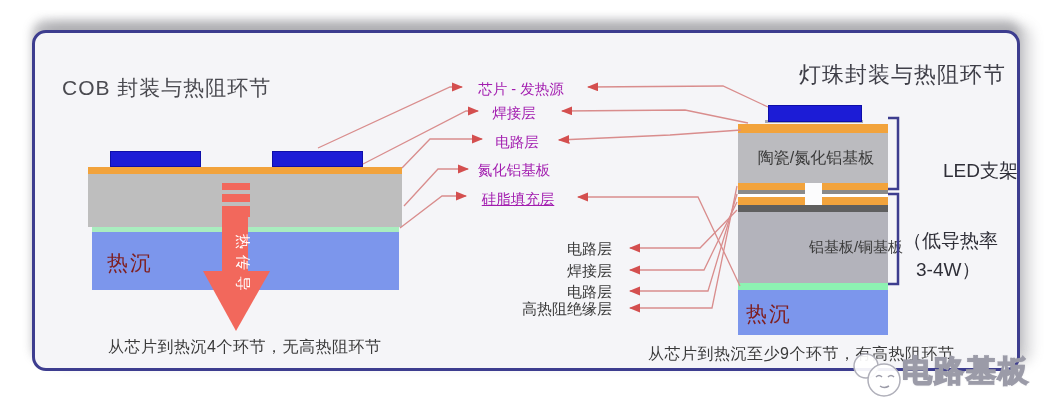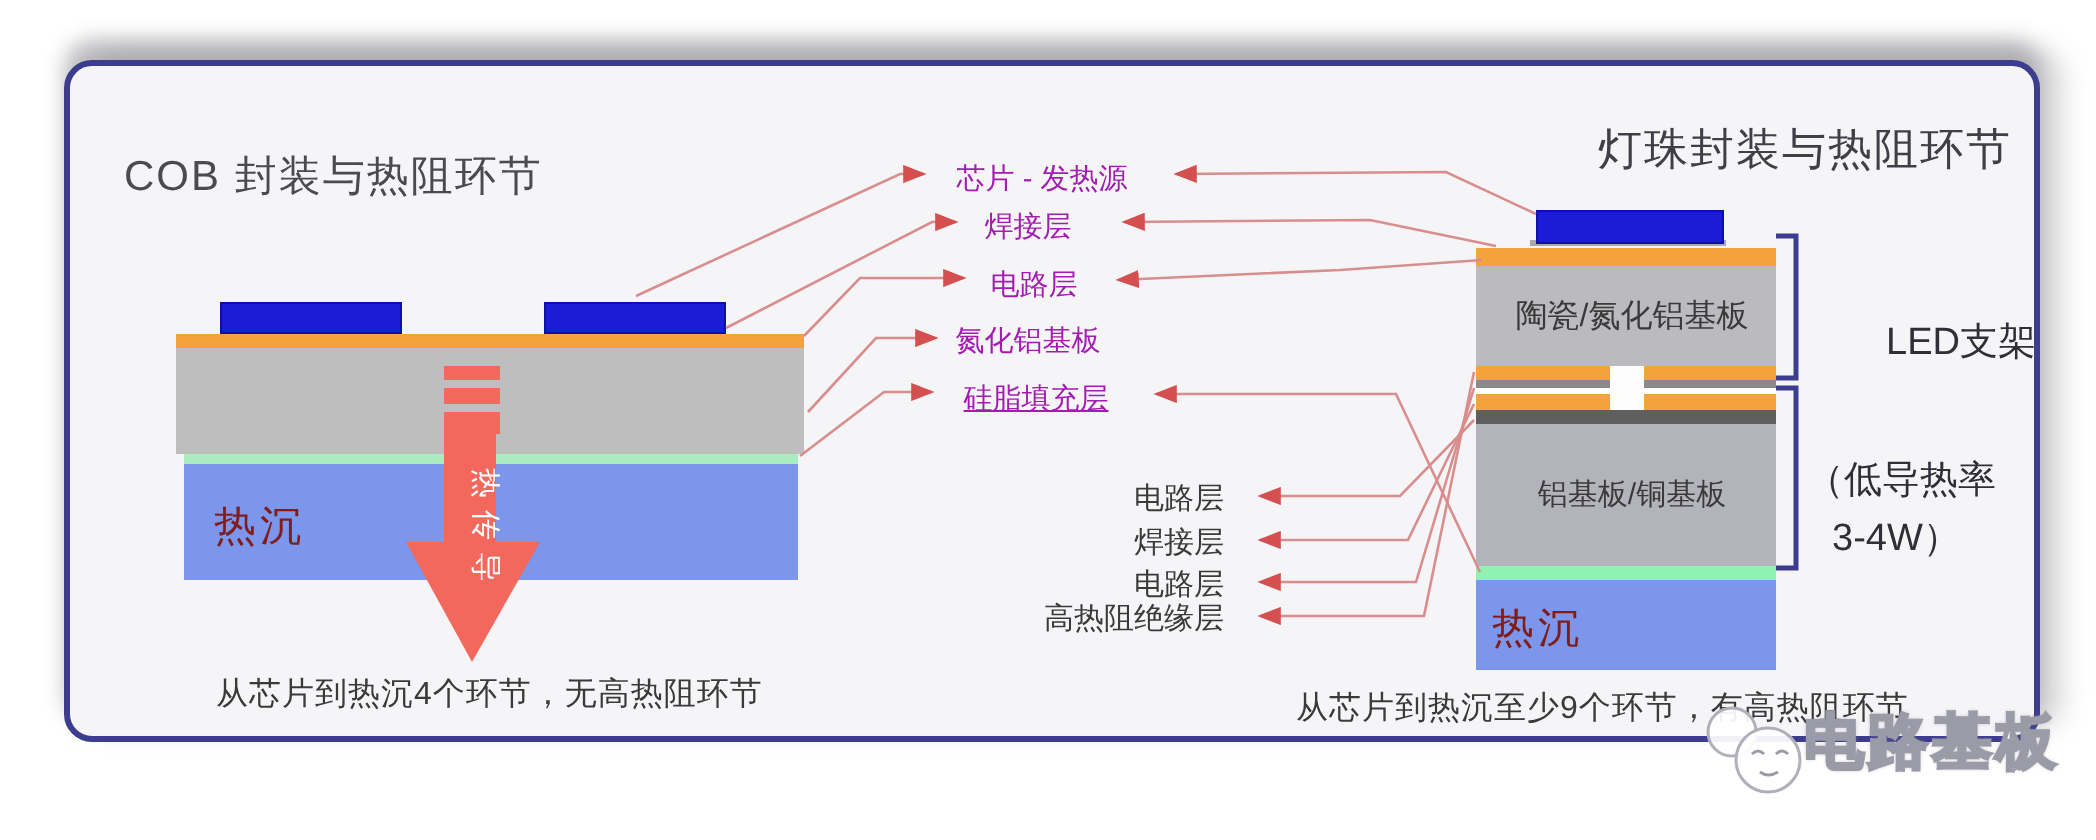--- a/index.html
+++ b/index.html
@@ -76,21 +76,21 @@
   <div class="abs orange thin" style="top:124px; height:9px;"></div>
   <div class="abs thin" style="top:133px; height:50px; background:#bbbbbf;">
     <div class="ceramic-label" style="margin-top:15px; font-size:16px;">陶瓷/氮化铝基板</div>
   </div>
   <div class="abs orange thin" style="top:183px; height:7px;"></div>
   <div class="abs thin" style="top:190px; height:4px; background:#8a8a8a;"></div>
   <div class="abs thin" style="top:194px; height:3px; background:#ffffff;"></div>
   <div class="abs orange thin" style="top:197px; height:8px;"></div>
   <div class="abs thin" style="top:205px; height:7px; background:#5f5f5f;"></div>
   <div class="abs thin" style="top:212px; height:71px; background:#b3b3bb;">
-    <div class="metal-label" style="margin-top:26px; font-size:15px;">铝基板/铜基板</div>
+    <div class="metal-label" style="margin-top:26px; font-size:15px;margin-left:40px;">铝基板/铜基板</div>
   </div>
   <div class="abs thin" style="top:283px; height:7px; background:#8df2b2;"></div>
   <div class="abs heatsink thin" style="top:290px; height:45px;">
     <span class="abs hs-label" style="left:8px; top:10px;">热沉</span>
   </div>
   <div class="abs" style="left:805px; top:183px; width:17px; height:22px; background:#fcfcfd;"></div>
 
   <svg class="overlay" width="1048" height="420" viewBox="0 0 1048 420">
     <defs>
       <marker id="ah" markerWidth="9" markerHeight="7" refX="8" refY="3.5" orient="auto">

